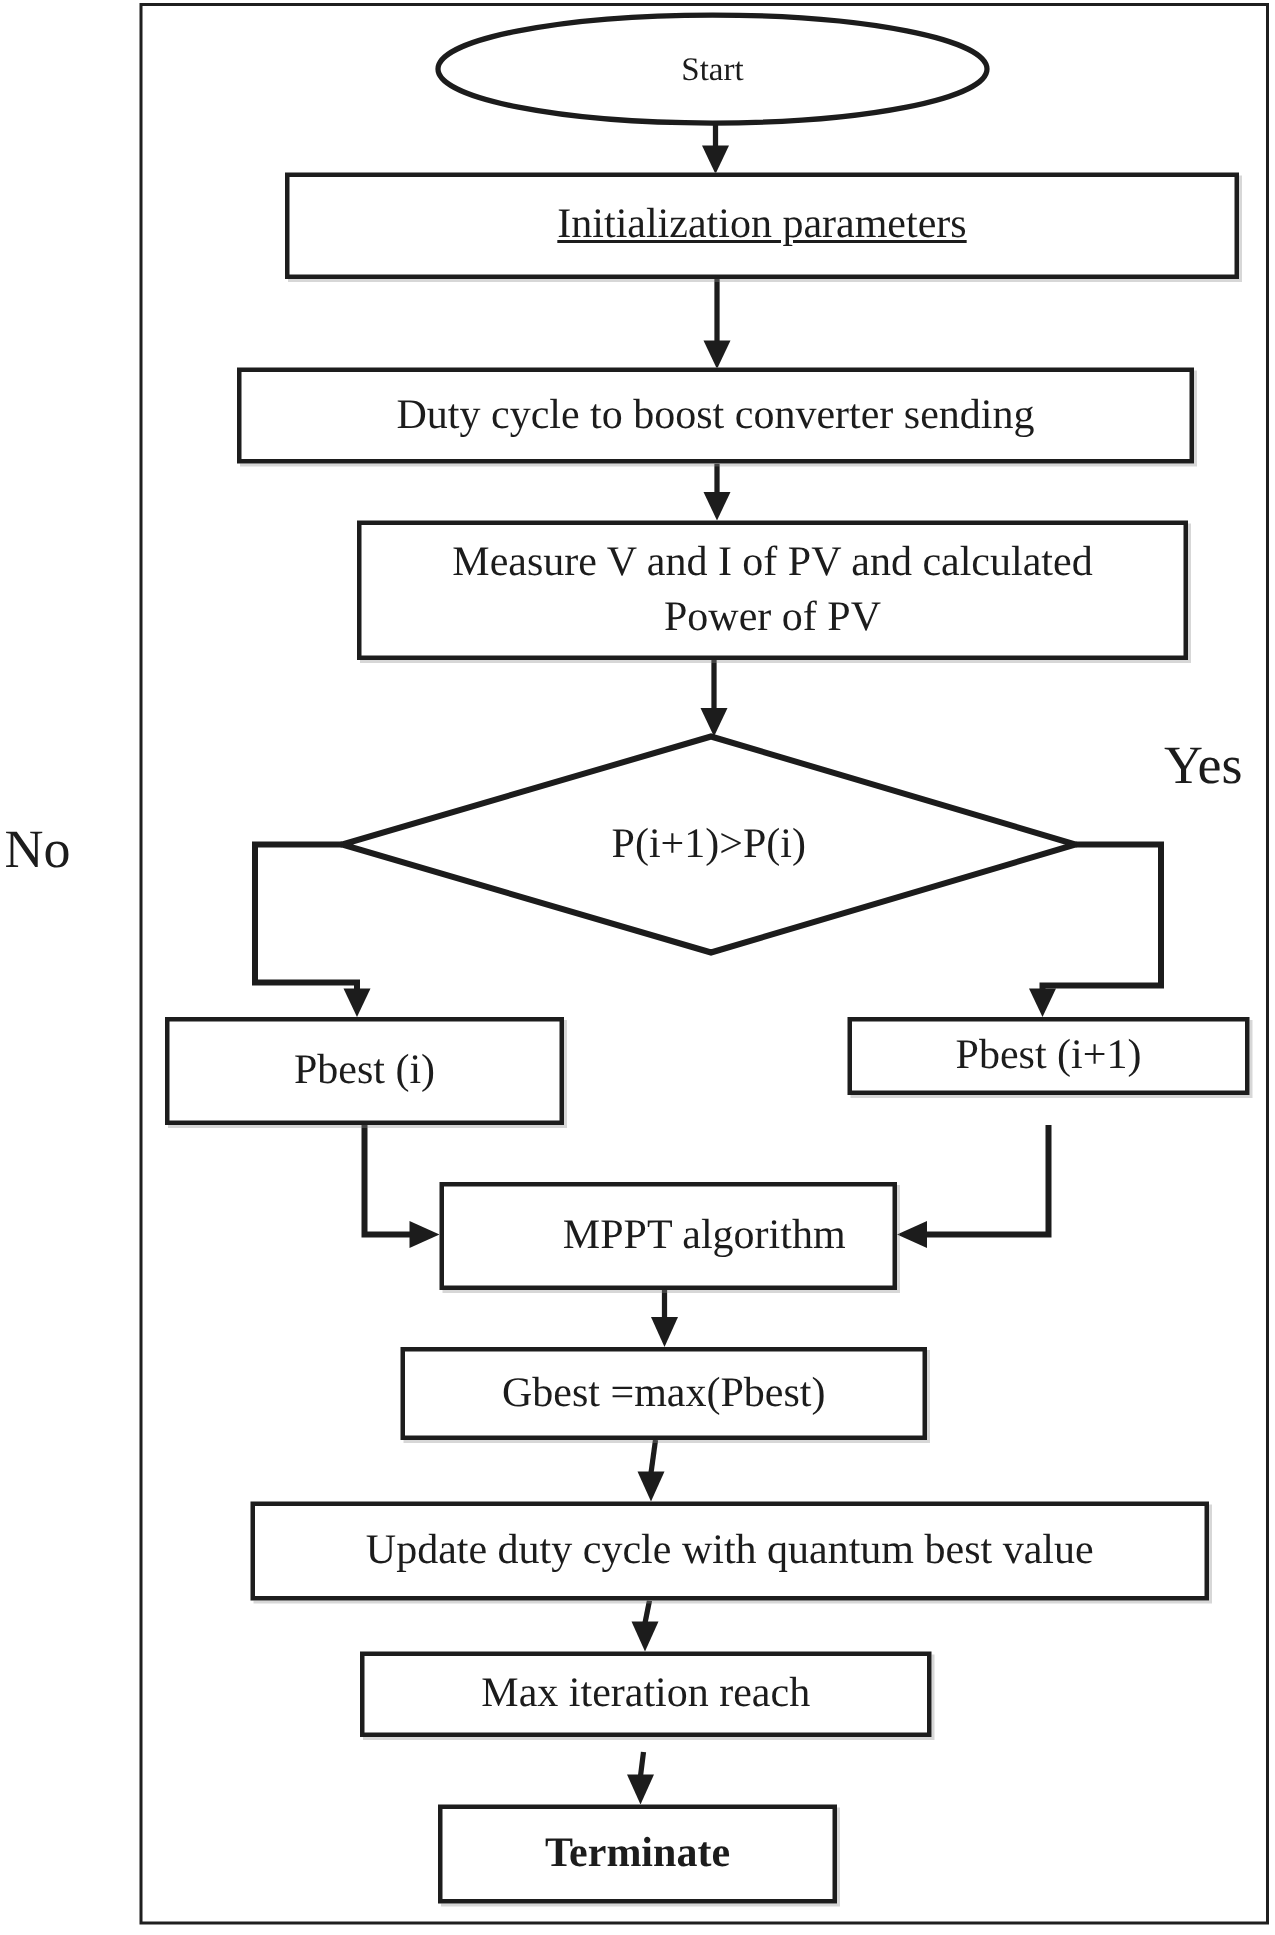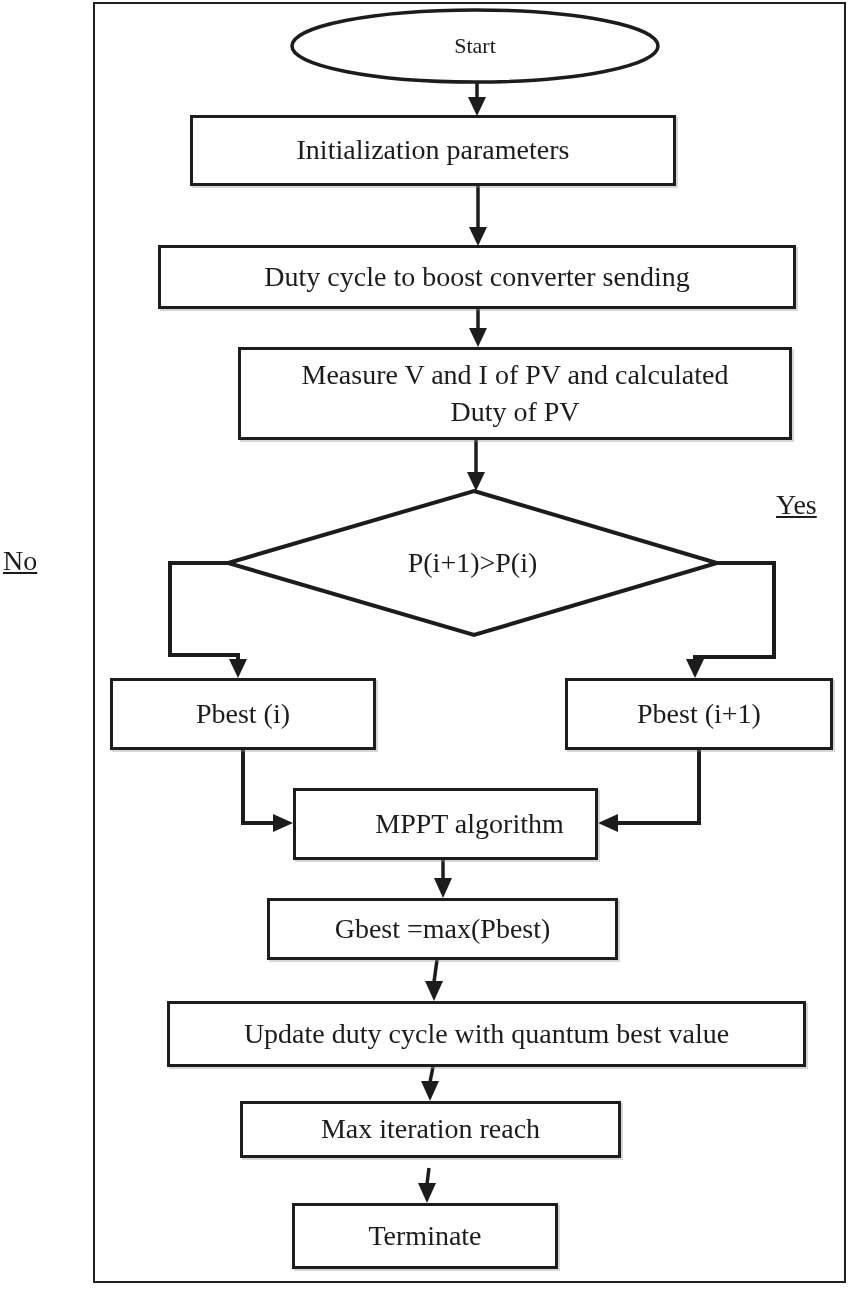--- a/index.html
+++ b/index.html
@@ -40,34 +40,33 @@
   .overlay-label {
     position: absolute;
     display: flex;
     align-items: center;
     justify-content: center;
     text-align: right;
     font-size: 28px;
   }
   .side-label {
     position: absolute;
-    font-size: 28px;
-    text-decoration: underline;
+    font-size: 36px;
   }
   
-  .n-init      { left:190px; top:115px;  width:486px; height:71px; }
+  .n-init      { left:190px; top:115px;  width:636px; height:71px;text-decoration:underline; }
   .n-duty      { left:158px; top:245px;  width:638px; height:64px;text-align:right; }
   .n-measure   { left:201px; top:347px;  width:554px; height:93px;margin-left:37px; }
   .n-pbest-i   { left:110px; top:678px;  width:266px; height:72px; }
-  .n-pbest-i1  { left:565px; top:678px;  width:268px; height:72px; }
+  .n-pbest-i1  { left:565px; top:678px;  width:268px; height:52px; }
   .n-mppt      { left:293px; top:788px;  width:305px; height:72px;padding-left:48px; }
   .n-gbest     { left:267px; top:898px;  width:351px; height:62px;text-align:right; }
   .n-update    { left:119px; top:1001px; width:639px; height:66px;margin-left:48px; }
   .n-maxiter   { left:240px; top:1101px; width:381px; height:57px; }
-  .n-terminate { left:292px; top:1203px; width:266px; height:66px; }
+  .n-terminate { left:292px; top:1203px; width:266px; height:66px;font-weight:bold; }
 
   .start-label    { left:292px; top:10px;  width:366px; height:72px; font-size:22px; }
   .decision-label { left:228px; top:491px; width:489px; height:144px; }
   .no-label  { left:3px;   top:545px; }
   .yes-label { left:776px; top:489px; }
 </style>
 </head>
 <body>
 
 <div class="canvas">
@@ -118,21 +117,21 @@
   <div class="side-label yes-label">Yes</div>
 
   <div class="node n-init">
     <span>Initialization parameters</span>
   </div>
   <div class="node n-duty">
     <span>Duty cycle to boost converter sending</span>
   </div>
   <div class="node n-measure">
     <span><span>Measure V and I of PV and calculated</span><br>
-    <span>Duty of PV</span></span>
+    <span>Power of PV</span></span>
   </div>
   <div class="node n-pbest-i">
     <span>Pbest (i)</span>
   </div>
   <div class="node n-pbest-i1">
     <span>Pbest (i+1)</span>
   </div>
   <div class="node n-mppt">
     <span>MPPT algorithm</span>
   </div>

